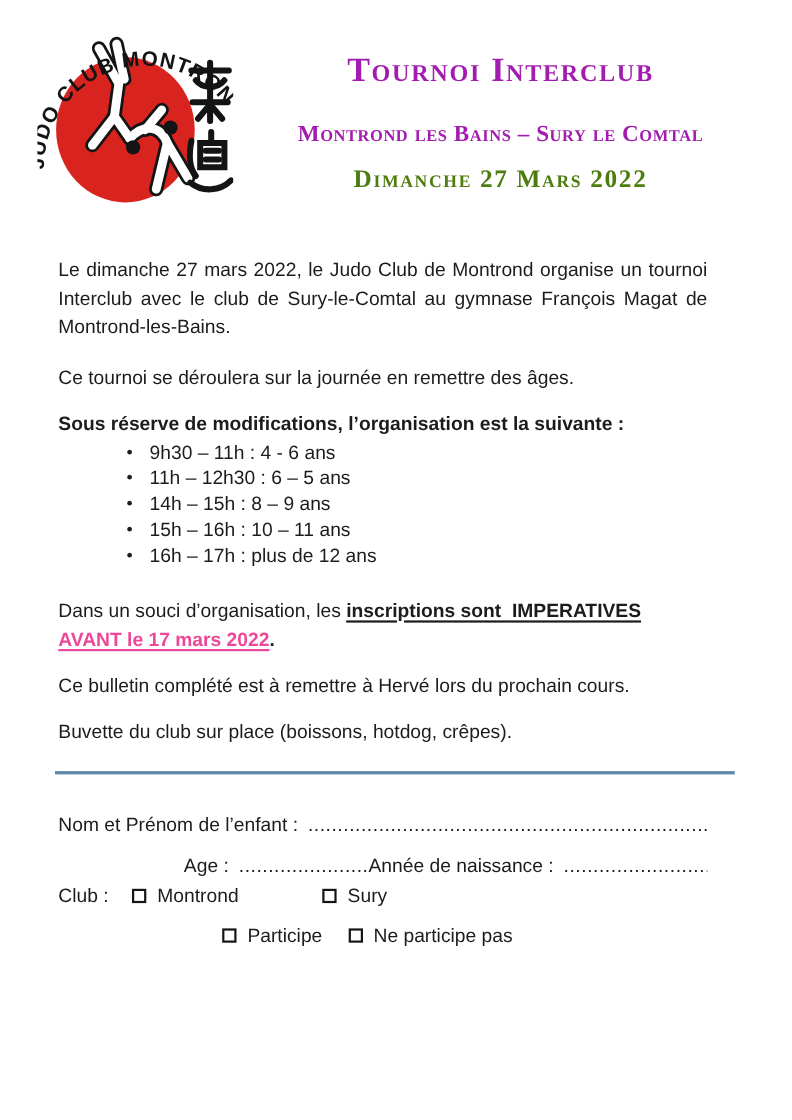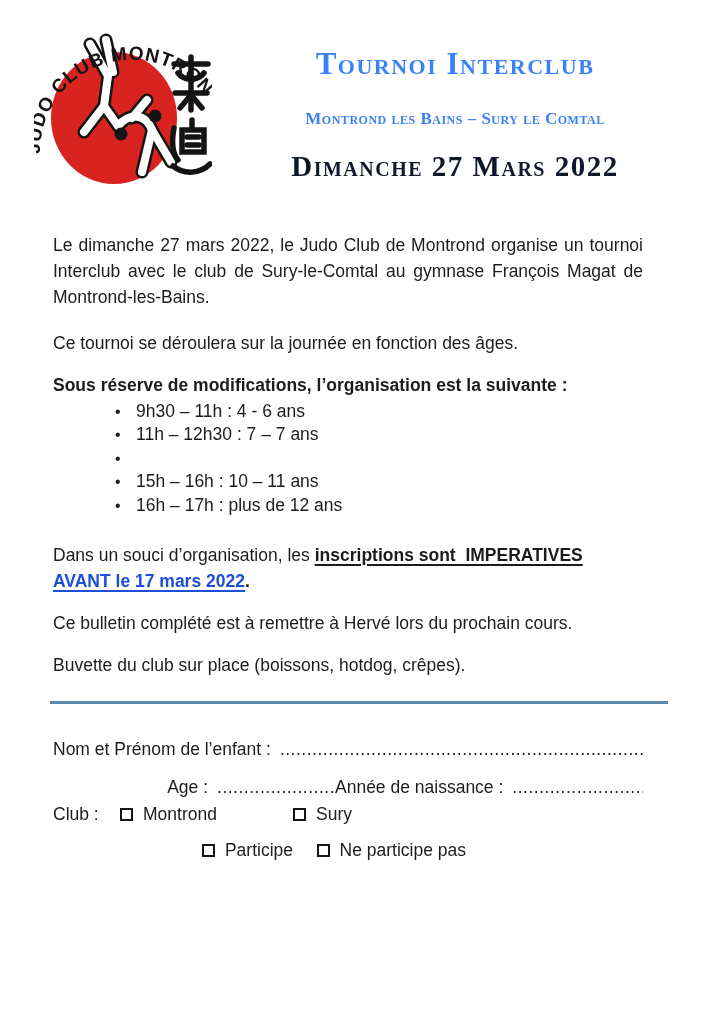--- a/index.html
+++ b/index.html
@@ -18,47 +18,47 @@
 
   
   .header { position: relative; height: 205px; }
   .logo { position: absolute; left: 34px; top: 12px; width: 178px; height: 186px; }
   .header-line {
     position: absolute; left: 205px; width: 500px;
     text-align: center;
     font-family: "Liberation Serif", serif;
     font-variant: small-caps;
     font-weight: bold;
-    color: #3b82f6;
+    color: #a21caf;
     white-space: nowrap;
   }
   .t-title { top: 46px;  font-size: 31px; letter-spacing: 1.5px; }
-  .t-sub   { top: 109px; font-size: 17px; letter-spacing: 0.5px; }
-  .t-date  { top: 150px; font-size: 29px; letter-spacing: 1.5px; color: #0f172a; }
+  .t-sub   { top: 109px; font-size: 21px; letter-spacing: 0.5px; }
+  .t-date  { top: 150px; font-size: 23px; letter-spacing: 1.5px; color: #4d7c0f; }
 
   
   .content { padding: 0 77px 0 53px; line-height: 26px; }
   .content p { margin: 0; }
   .p-intro1 { margin-top: 27px !important; text-align: justify; }
   .p-intro2 { margin-top: 20px !important; }
   .p-heading { margin-top: 16px !important; font-weight: bold; }
 
   .bullets { margin-top: 2px; }
   .brow { display: flex; line-height: 23.4px; padding-left: 62px; }
   .brow .dot { width: 21px; flex: 0 0 21px; font-size: 16px; }
 
   .p-inscription { margin-top: 25px !important; }
   .u-bold {
     font-weight: bold;
     text-decoration: underline;
     text-decoration-thickness: 2px;
     text-underline-offset: 3px;
     white-space: pre-wrap;
   }
-  .blue { color: #1d4ed8; }
+  .blue { color: #ec4899; }
   .p-note1 { margin-top: 16px !important; }
   .p-note2 { margin-top: 16px !important; }
 
   .divider {
     margin-top: 23px;
     margin-left: -3px;
     width: 618px;
     height: 0;
     border: none;
     border-top: 3px solid #5e89aa;
@@ -142,35 +142,36 @@
 
     <div class="header-line t-title">Tournoi Interclub</div>
     <div class="header-line t-sub">Montrond les Bains – Sury le Comtal</div>
     <div class="header-line t-date">Dimanche 27 Mars 2022</div>
   </div>
 
   <div class="content">
 
     <p class="p-intro1">Le dimanche 27 mars 2022, le Judo Club de Montrond organise un tournoi Interclub avec le club de Sury-le-Comtal au gymnase François Magat de Montrond-les-Bains.</p>
 
-    <p class="p-intro2">Ce tournoi se déroulera sur la journée en fonction des âges.</p>
+    <p class="p-intro2">Ce tournoi se déroulera sur la journée en remettre des âges.</p>
 
     <p class="p-heading">Sous réserve de modifications, l’organisation est la suivante :</p>
 
     <div class="bullets">
       <div class="brow">
         <span class="dot">•</span>
         <span>9h30 – 11h : 4 - 6 ans</span>
       </div>
       <div class="brow">
         <span class="dot">•</span>
-        <span>11h – 12h30 : 7 – 7 ans</span>
-      </div>
-      <div class="brow">
-        <span class="dot">•</span>
+        <span>11h – 12h30 : 6 – 5 ans</span>
+      </div>
+      <div class="brow">
+        <span class="dot">•</span>
+        <span>14h – 15h : 8 – 9 ans</span>
       </div>
       <div class="brow">
         <span class="dot">•</span>
         <span>15h – 16h : 10 – 11 ans</span>
       </div>
       <div class="brow">
         <span class="dot">•</span>
         <span>16h – 17h : plus de 12 ans</span>
       </div>
     </div>

